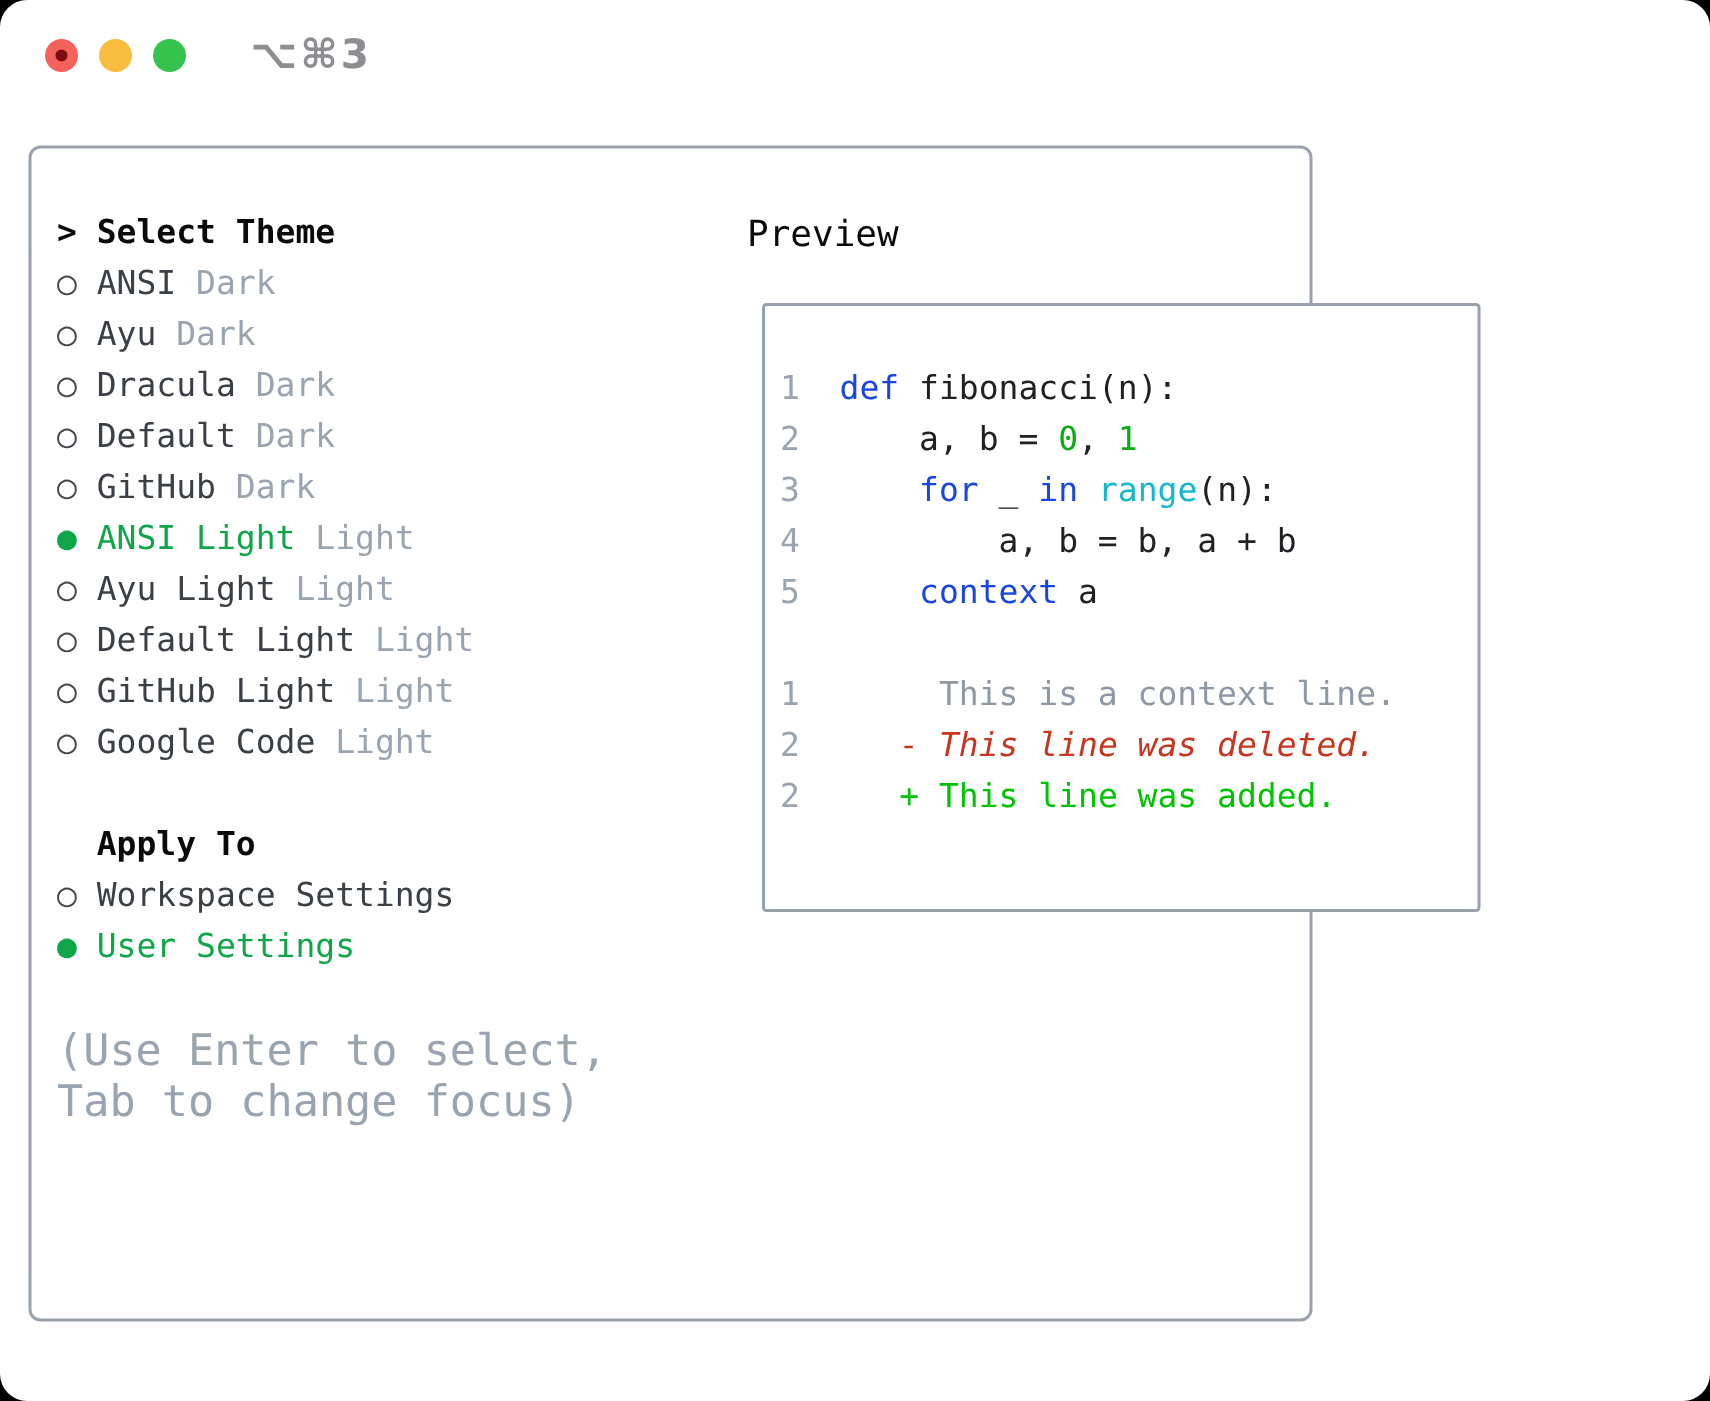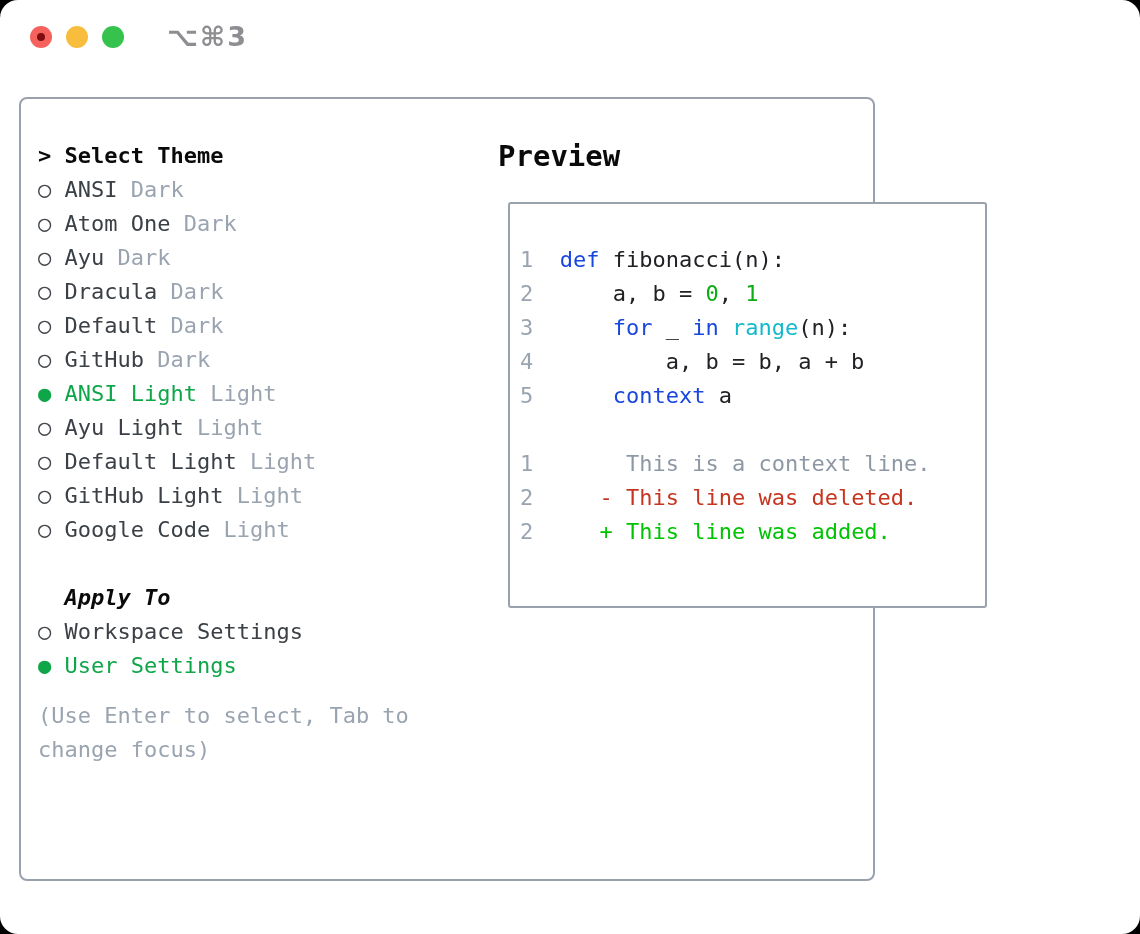--- a/index.html
+++ b/index.html
@@ -22,55 +22,54 @@
   .bullet{display:inline-block;width:2ch;color:#43484e;}
   .bullet.on{color:var(--selected);}
   .prompt{display:inline-block;width:2ch;color:var(--hdr);font-weight:700;}
   .hdr{color:var(--hdr);font-weight:700;}
   .t-name{color:var(--item);}
   .t-name.on{color:var(--selected);text-align:center;}
   .t-tag{color:var(--dim);}
   .opt-label{color:var(--item);}
   .opt-label.on{color:var(--selected);}
   .spacer{height:34px;}
-  .apply-hdr{padding-left:2ch;color:var(--hdr);font-weight:700;font-style:italic;}
-  .hint{margin-top:16px;width:400px;white-space:normal;color:var(--dim);font-size:22px;line-height:34px;}
+  .apply-hdr{padding-left:2ch;color:var(--hdr);font-weight:700;}
+  .hint{margin-top:34px;width:400px;white-space:normal;color:var(--dim);font-size:29px;line-height:34px;}
   
-  .preview-label{position:absolute;left:477px;top:40px;font-size:29px;line-height:34px;font-weight:700;color:var(--hdr);}
+  .preview-label{position:absolute;left:477px;top:40px;font-size:24px;line-height:34px;font-weight:400;color:var(--hdr);}
   .preview-box{position:absolute;left:487px;top:103px;width:479px;height:406px;border:2px solid var(--border);
                border-radius:3px;box-sizing:border-box;background:#fff;padding:39px 0 0 10px;overflow:hidden;}
   .code-row{height:34px;font-size:22px;line-height:34px;white-space:pre;}
   .lnum{display:inline-block;width:1ch;color:var(--dim);}
   .tk-fg{color:var(--fg-code);}
   .tk-kw{color:var(--kw);}
   .tk-builtin{color:var(--cyan);}
   .tk-num{color:var(--numgreen);}
   .diff-context{color:var(--context);}
-  .diff-deleted{color:var(--deleted);}
+  .diff-deleted{color:var(--deleted);font-style:italic;}
   .diff-added{color:var(--added);}
 </style>
 </head>
 <body>
 
 <div class="window" style="--selected: #0fa649; --added: #00c303; --deleted: #c6351f; --context: #8e98a4; --kw: #1a46e0; --cyan: #13b9cb; --numgreen: #0cab13; --fg-code: #202124; --dim: #9aa4b0; --item: #3b4046; --hdr: #0a0a0a; --border: #99a2ac; --t-red: #f5615d; --t-yellow: #f8bd3d; --t-green: #35c24d;">
   <div class="titlebar">
     <div class="light red">
       <div class="dot"></div>
     </div>
     <div class="light yellow"></div>
     <div class="light green"></div>
     <div class="win-title">⌥⌘3</div>
   </div>
 
   <div class="panel">
     <div class="left-col">
       <div class="row"><span class="prompt">&gt;</span><span class="hdr">Select Theme</span></div>
       <div id="themes">
           <div class="row"><span class="bullet">○</span><span class="t-name">ANSI</span><span class="t-tag"> Dark</span></div>
-          <div class="row"><span class="bullet">○</span><span class="t-name">Atom One</span><span class="t-tag"> Dark</span></div>
           <div class="row"><span class="bullet">○</span><span class="t-name">Ayu</span><span class="t-tag"> Dark</span></div>
           <div class="row"><span class="bullet">○</span><span class="t-name">Dracula</span><span class="t-tag"> Dark</span></div>
           <div class="row"><span class="bullet">○</span><span class="t-name">Default</span><span class="t-tag"> Dark</span></div>
           <div class="row"><span class="bullet">○</span><span class="t-name">GitHub</span><span class="t-tag"> Dark</span></div>
           <div class="row"><span class="bullet on">●</span><span class="t-name on">ANSI Light</span><span class="t-tag"> Light</span></div>
           <div class="row"><span class="bullet">○</span><span class="t-name">Ayu Light</span><span class="t-tag"> Light</span></div>
           <div class="row"><span class="bullet">○</span><span class="t-name">Default Light</span><span class="t-tag"> Light</span></div>
           <div class="row"><span class="bullet">○</span><span class="t-name">GitHub Light</span><span class="t-tag"> Light</span></div>
           <div class="row"><span class="bullet">○</span><span class="t-name">Google Code</span><span class="t-tag"> Light</span></div>
         </div>

